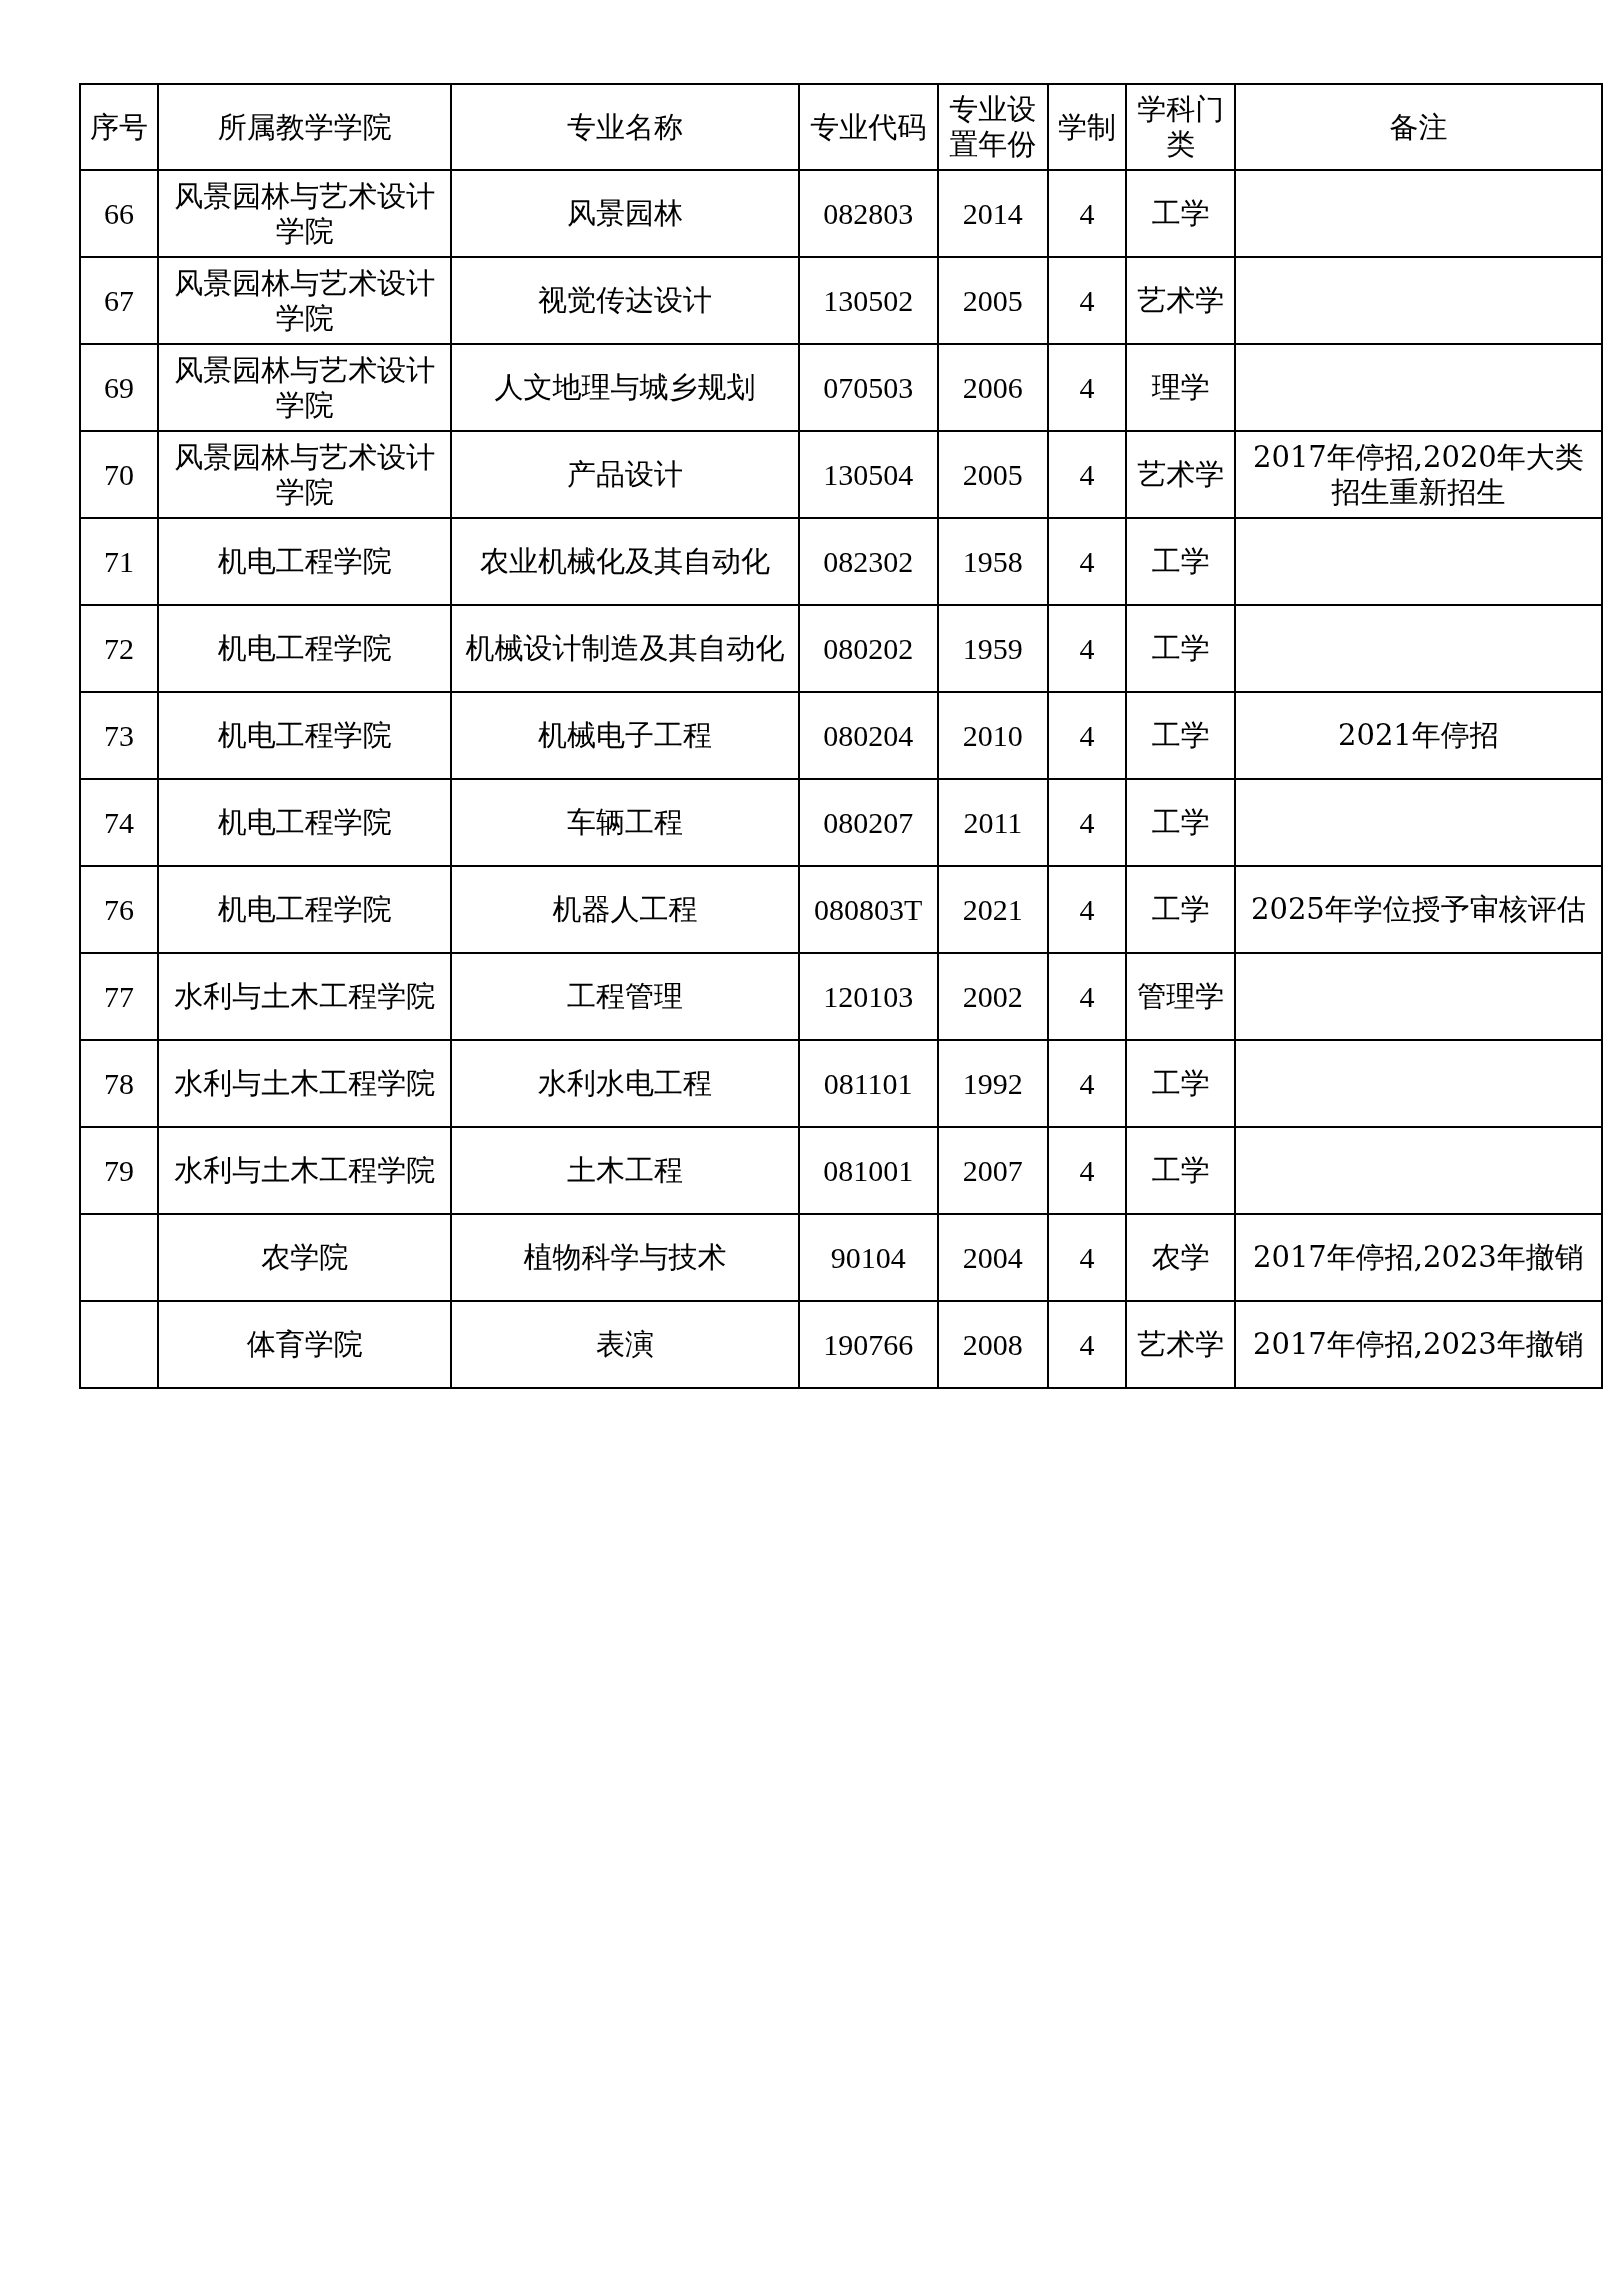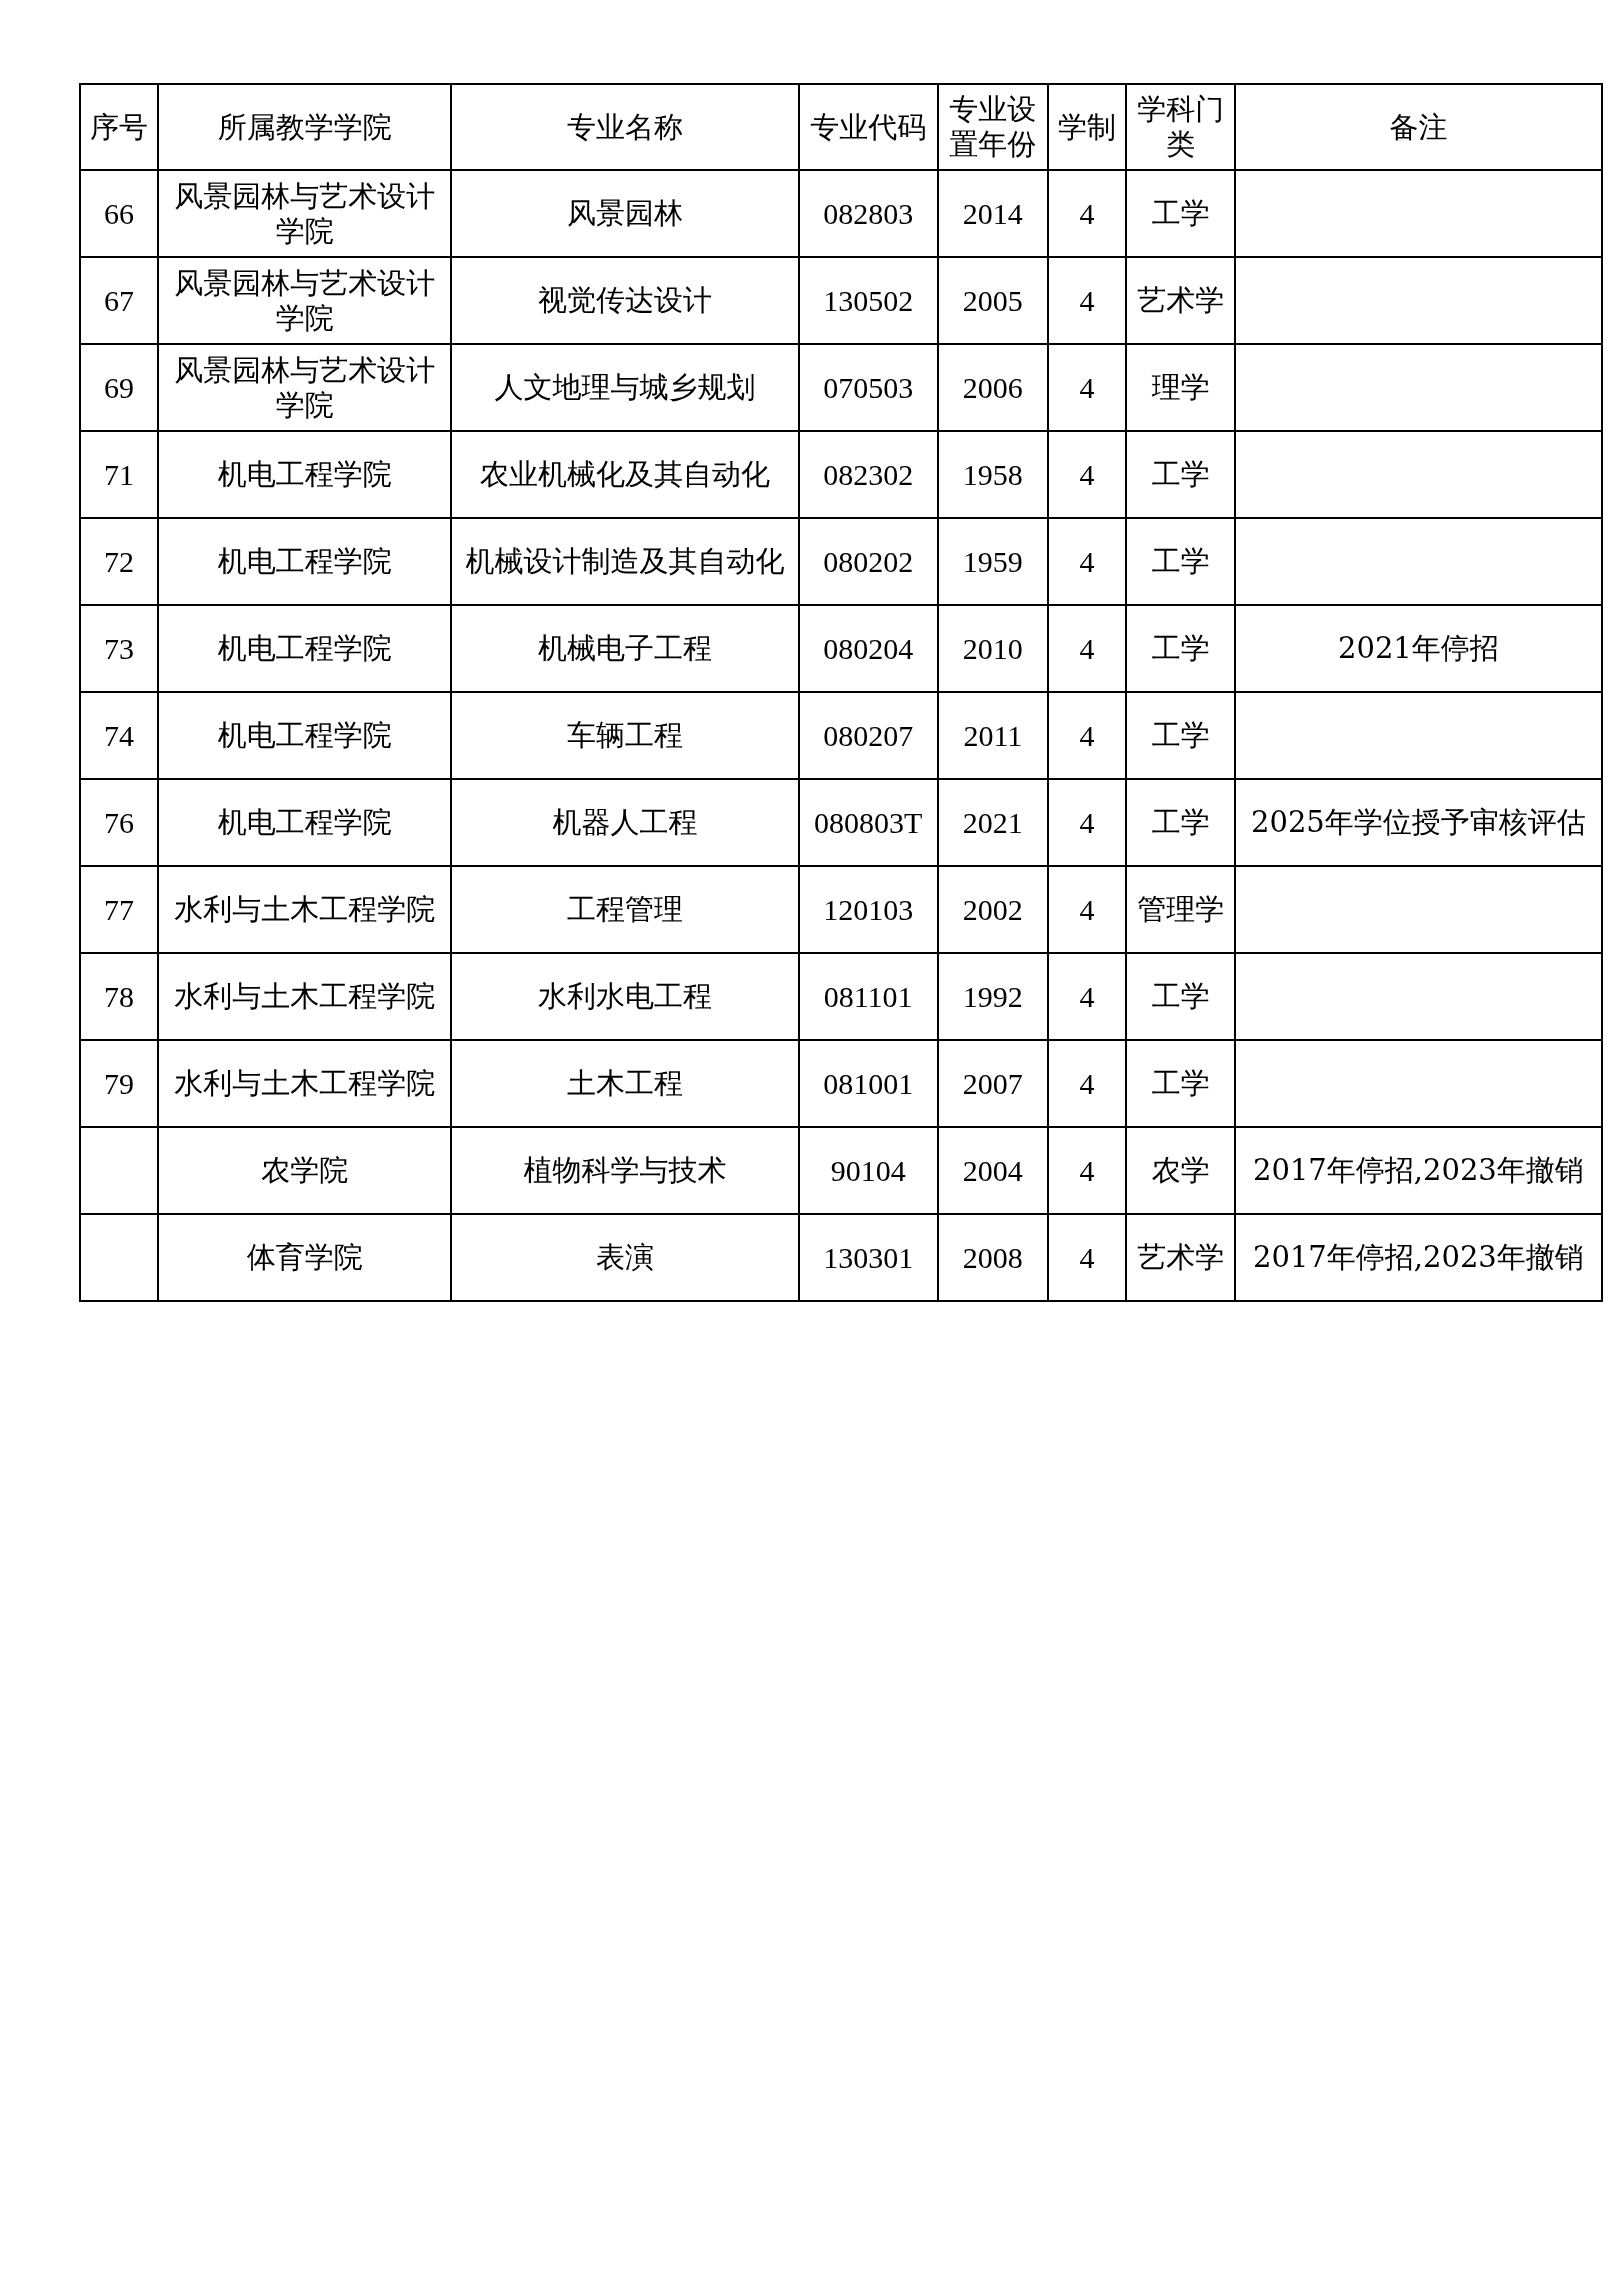--- a/index.html
+++ b/index.html
@@ -50,20 +50,30 @@
   </tr>
       <tr>
     <td class="c0 num">69</td>
     <td class="c1">风景园林与艺术设计学院</td>
     <td class="c2">人文地理与城乡规划</td>
     <td class="c3 num">070503</td>
     <td class="c4 num">2006</td>
     <td class="c5 num">4</td>
     <td class="c6">理学</td>
     <td class="c7"></td>
+  </tr>
+      <tr>
+    <td class="c0 num">70</td>
+    <td class="c1">风景园林与艺术设计学院</td>
+    <td class="c2">产品设计</td>
+    <td class="c3 num">130504</td>
+    <td class="c4 num">2005</td>
+    <td class="c5 num">4</td>
+    <td class="c6">艺术学</td>
+    <td class="c7">2017年停招,2020年大类招生重新招生</td>
   </tr>
       <tr>
     <td class="c0 num">71</td>
     <td class="c1">机电工程学院</td>
     <td class="c2">农业机械化及其自动化</td>
     <td class="c3 num">082302</td>
     <td class="c4 num">1958</td>
     <td class="c5 num">4</td>
     <td class="c6">工学</td>
     <td class="c7"></td>
@@ -145,21 +155,21 @@
     <td class="c3 num">90104</td>
     <td class="c4 num">2004</td>
     <td class="c5 num">4</td>
     <td class="c6">农学</td>
     <td class="c7">2017年停招,2023年撤销</td>
   </tr>
       <tr>
     <td class="c0 num"></td>
     <td class="c1">体育学院</td>
     <td class="c2">表演</td>
-    <td class="c3 num">130301</td>
+    <td class="c3 num">190766</td>
     <td class="c4 num">2008</td>
     <td class="c5 num">4</td>
     <td class="c6">艺术学</td>
     <td class="c7">2017年停招,2023年撤销</td>
   </tr>
     </tbody>
 </table>
 
 
 </body></html>

